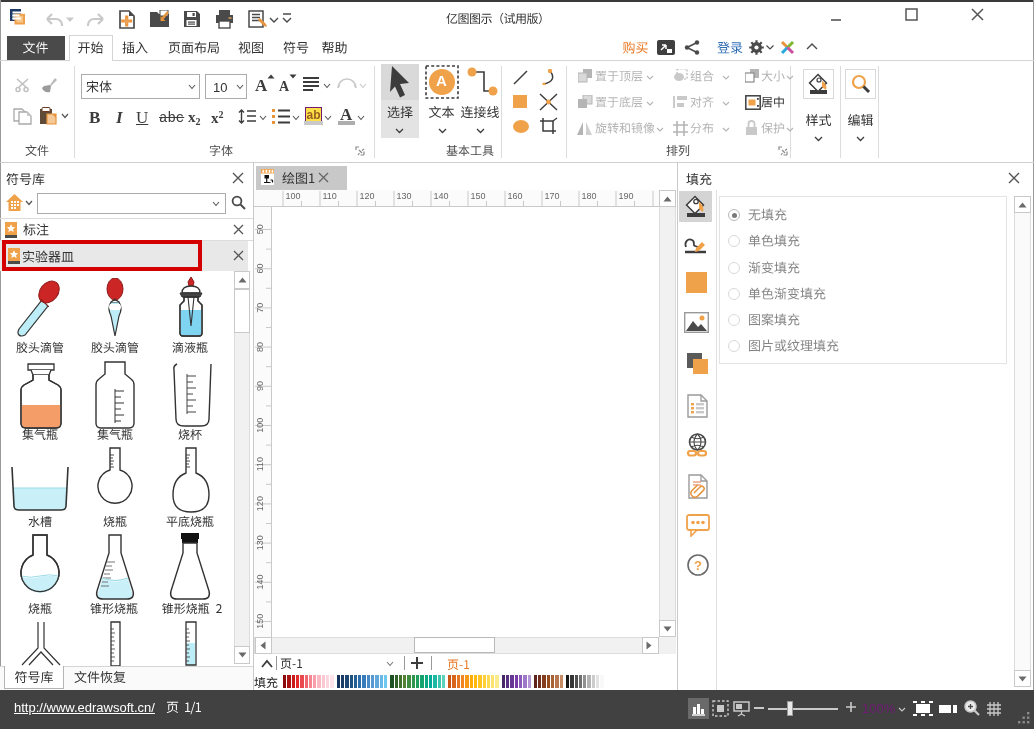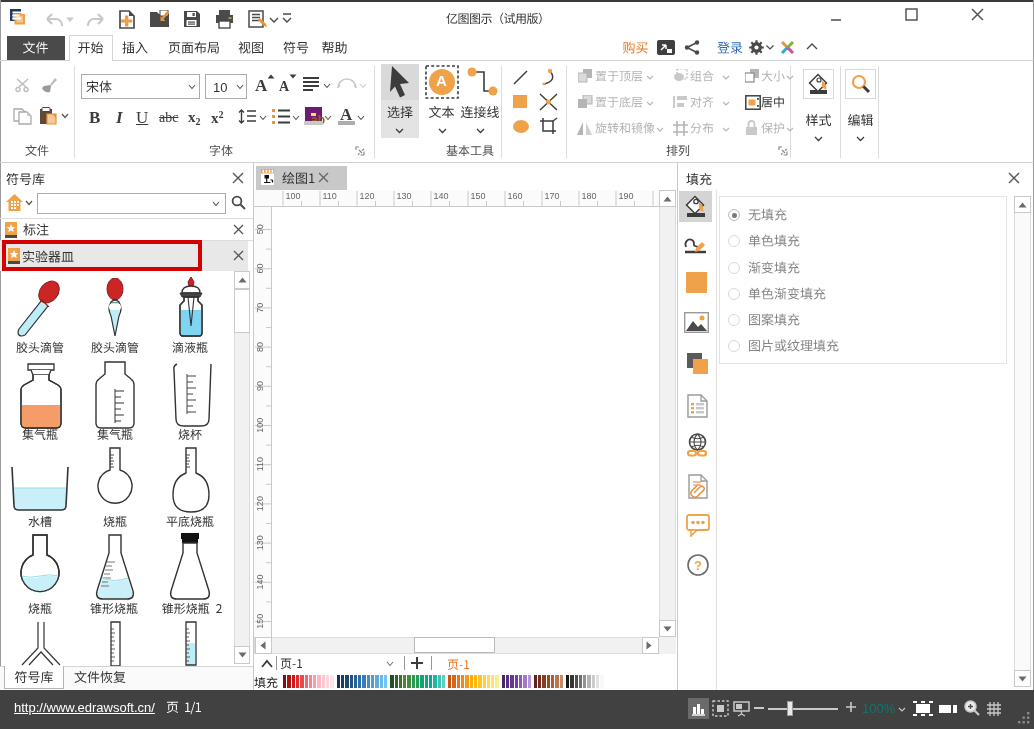--- a/index.html
+++ b/index.html
@@ -195,21 +195,21 @@
   <path d="M2 13 l2-3 M20 13 l-2-3" stroke="#c9c9c9" stroke-width="1.2"></path>
 </svg>
 <svg class="abs" style="left:359px;top:83px" width="8" height="6" viewBox="0 0 8 6">
         <path d="M1 1 l3 3.5 3-3.5" fill="none" stroke="#c9c9c9" stroke-width="1.1"></path>
       </svg>
 
 
 <div class="abs" style="left:89px;top:108px;font-size:17px;font-weight:bold;color:#3c3c3c;font-family:'Liberation Serif',serif">B</div>
 <div class="abs" style="left:116px;top:108px;font-size:17px;font-weight:bold;font-style:italic;color:#3c3c3c;font-family:'Liberation Serif',serif">I</div>
 <div class="abs" style="left:136px;top:108px;font-size:17px;color:#3c3c3c;text-decoration:underline;font-family:'Liberation Serif',serif">U</div>
-<div class="abs" style="left:159px;top:110px;font-size:14px;color:#3c3c3c;text-decoration:line-through;font-family:Liberation Serif, serif">abc</div>
+<div class="abs" style="left:159px;top:110px;font-size:14px;color:#3c3c3c;text-decoration:line-through;font-family:Liberation Mono, monospace">abc</div>
 <div class="abs" style="left:188px;top:109px;font-size:15px;font-weight:bold;color:#3c3c3c;font-family:'Liberation Serif',serif">x<span style="font-size:10px;vertical-align:-3px">2</span></div>
 <div class="abs" style="left:211px;top:109px;font-size:15px;font-weight:bold;color:#3c3c3c;font-family:'Liberation Serif',serif">x<span style="font-size:10px;vertical-align:5px">2</span></div>
 
 <svg class="abs" style="left:238px;top:109px" width="19" height="15" viewBox="0 0 19 15">
   <path d="M3.5 1 v13 M1 3.5 l2.5-2.5 2.5 2.5 M1 11.5 l2.5 2.5 2.5-2.5" fill="none" stroke="#3c3c3c" stroke-width="1.4"></path>
   <path d="M9 2 h9 M9 7 h9 M9 12 h9" stroke="#3c3c3c" stroke-width="1.6"></path>
 </svg>
 <svg class="abs" style="left:259px;top:115px" width="8" height="6" viewBox="0 0 8 6">
         <path d="M1 1 l3 3.5 3-3.5" fill="none" stroke="#555" stroke-width="1.1"></path>
       </svg>
@@ -217,21 +217,21 @@
 <svg class="abs" style="left:272px;top:109px" width="18" height="15" viewBox="0 0 18 15">
   <rect x="0" y="0" width="3" height="3" fill="#e8943c"></rect>
         <rect x="0" y="6" width="3" height="3" fill="#e8943c"></rect>
         <rect x="0" y="12" width="3" height="3" fill="#e8943c"></rect>
   <path d="M6 1.5 h12 M6 7.5 h12 M6 13.5 h12" stroke="#3c3c3c" stroke-width="1.8"></path>
 </svg>
 <svg class="abs" style="left:292px;top:115px" width="8" height="6" viewBox="0 0 8 6">
         <path d="M1 1 l3 3.5 3-3.5" fill="none" stroke="#555" stroke-width="1.1"></path>
       </svg>
 
-<div class="abs" style="left:305px;top:107px;width:17px;height:15px;background:#fde047;border:6px solid #701a75;color:#9a5d20;font-size:12px;font-weight:bold;text-align:center;line-height:14px">ab</div>
+<div class="abs" style="left:305px;top:107px;width:17px;height:15px;background:#fde047;border:1px solid #701a75;color:#9a5d20;font-size:12px;font-weight:bold;text-align:center;line-height:14px">ab</div>
 <div class="abs" style="left:304px;top:121px;width:19px;height:4px;background:#c9c9c9"></div>
 <svg class="abs" style="left:324px;top:115px" width="8" height="6" viewBox="0 0 8 6">
         <path d="M1 1 l3 3.5 3-3.5" fill="none" stroke="#555" stroke-width="1.1"></path>
       </svg>
 
 <div class="abs" style="left:340px;top:105px;font-size:17px;font-weight:bold;color:#3c3c3c;font-family:'Liberation Serif',serif">A</div>
 <div class="abs" style="left:338px;top:121px;width:17px;height:4px;background:#adadad"></div>
 <svg class="abs" style="left:357px;top:115px" width="8" height="6" viewBox="0 0 8 6">
         <path d="M1 1 l3 3.5 3-3.5" fill="none" stroke="#555" stroke-width="1.1"></path>
       </svg>
@@ -812,21 +812,21 @@
   <rect x="1" y="2" width="15" height="9" fill="none" stroke="#c9c9c9" stroke-width="1.5"></rect>
   <path d="M8.5 11 v3 M5 16 l3.5 -2 3.5 2" fill="none" stroke="#c9c9c9" stroke-width="1.4"></path>
   <rect x="3" y="4" width="6" height="5" fill="#c9c9c9"></rect>
 </svg>
 <div class="abs" style="left:754px;top:707px;width:10px;height:2px;background:#c9c9c9"></div>
 <div class="abs" style="left:768px;top:708px;width:70px;height:1.5px;background:#c9c9c9"></div>
 <div class="abs" style="left:787px;top:701px;width:6px;height:15px;background:#e9e9e9;border:1px solid #9a9a9a"></div>
 <svg class="abs" style="left:845px;top:701px" width="12" height="12" viewBox="0 0 12 12">
           <path d="M6 1 v10 M1 6 h10" stroke="#c9c9c9" stroke-width="1.6"></path>
         </svg>
-<div class="abs" style="left:862px;top:701px;font-size:13px;color:#0f766e">100%</div>
+<div class="abs" style="left:862px;top:701px;font-size:13px;color:#701a75">100%</div>
 <svg class="abs" style="left:898px;top:707px" width="8" height="5" viewBox="0 0 8 5">
           <path d="M1 1 l3 3 3-3" fill="none" stroke="#c9c9c9" stroke-width="1.1"></path>
         </svg>
 <svg class="abs" style="left:913px;top:701px" width="20" height="15" viewBox="0 0 20 15">
   <rect x="3" y="3" width="14" height="9" fill="#fff"></rect>
   <g fill="#fff">
             <rect x="0" y="0" width="4" height="2"></rect>
             <rect x="8" y="0" width="4" height="2"></rect>
             <rect x="16" y="0" width="4" height="2"></rect>
             <rect x="0" y="13" width="4" height="2"></rect>

